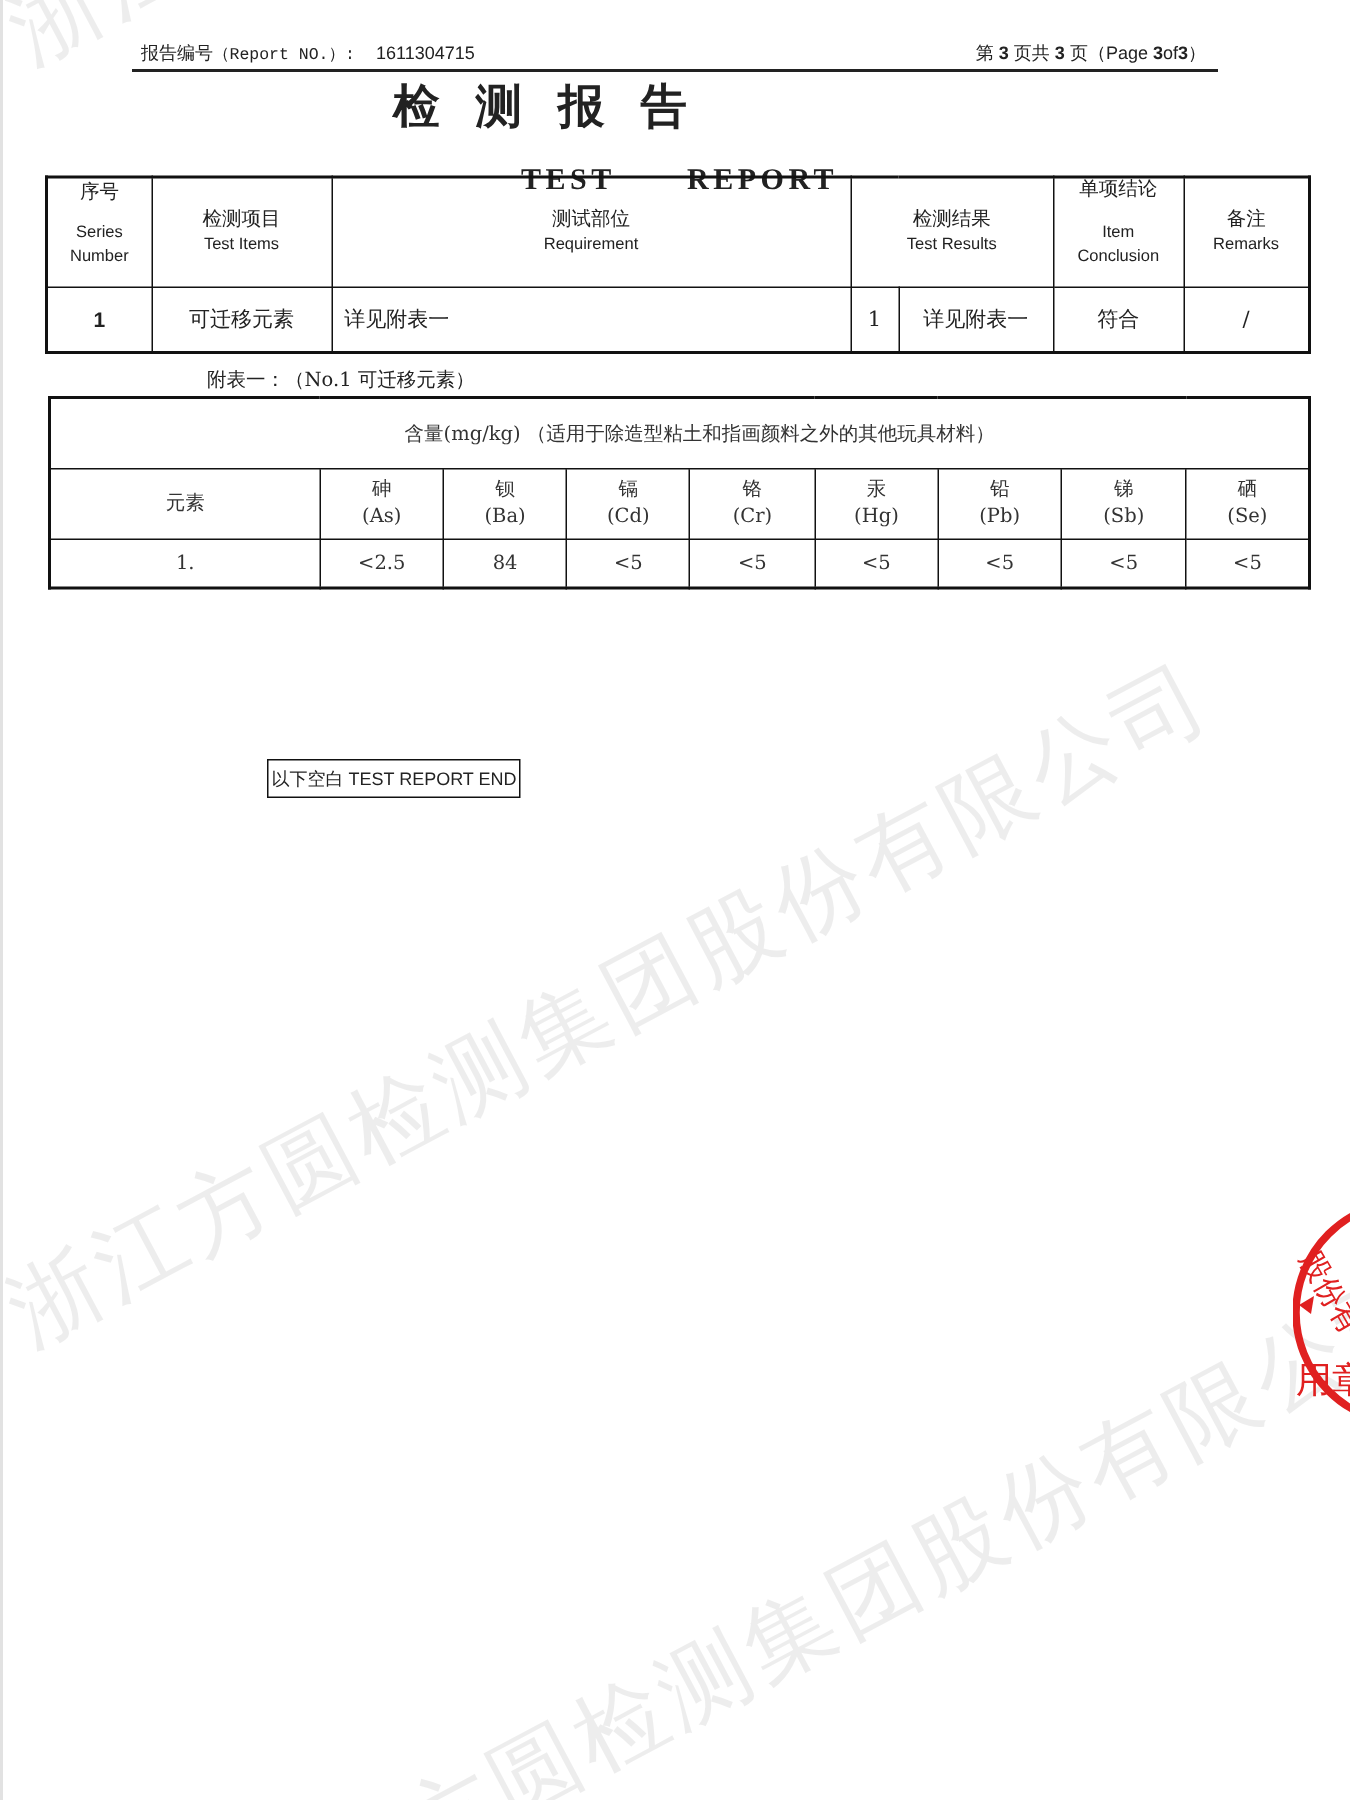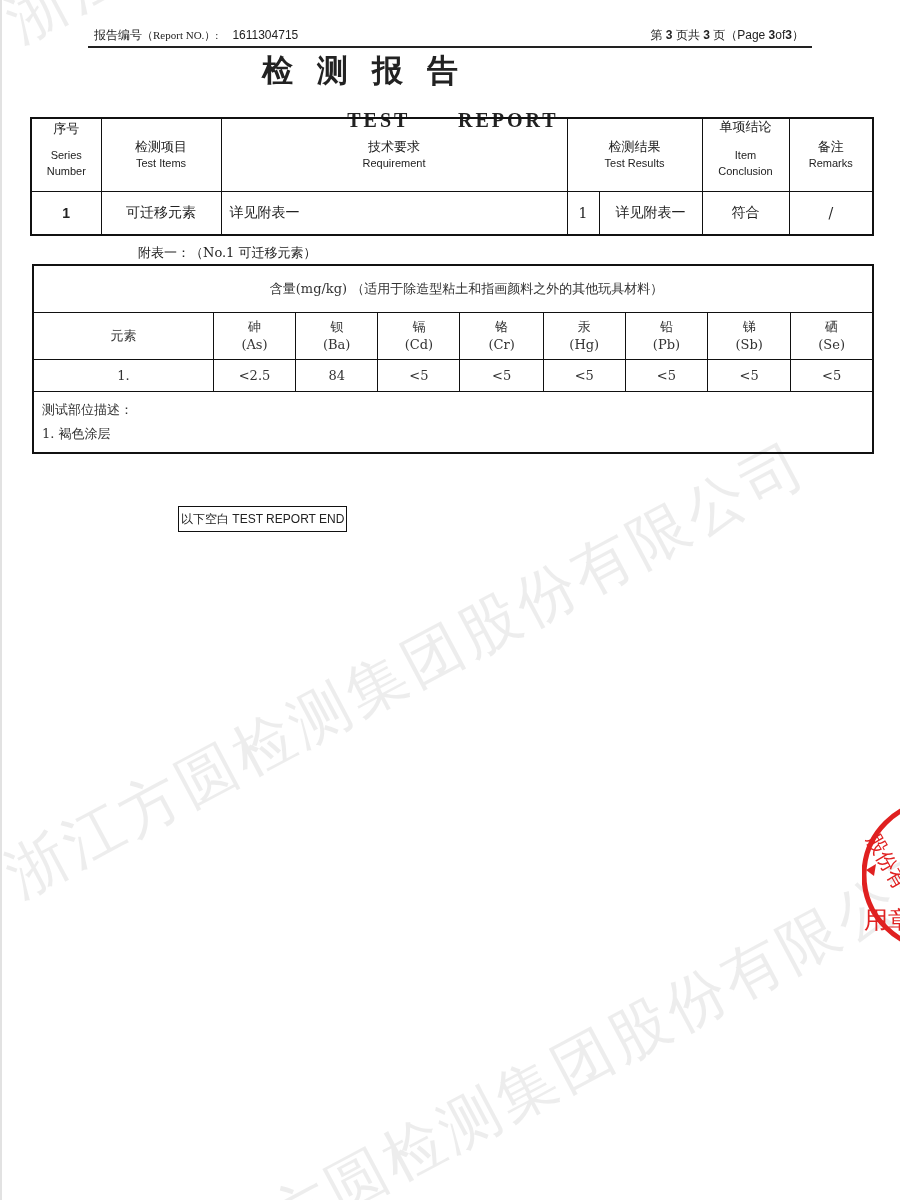--- a/index.html
+++ b/index.html
@@ -11,21 +11,21 @@
     .left-edge { position: absolute; left: 0; top: 0; width: 2px; height: 1200px; background: #e2e2e2; }
 
     
     .wm { position: absolute; color: rgba(0,0,0,0.07); font-family: "DejaVu Serif", serif;
           font-size: 60px; white-space: nowrap; transform-origin: left bottom; pointer-events: none; letter-spacing: 4px; }
 
     
     .hdr { position: absolute; left: 88px; top: 24px; width: 724px; height: 22px;
            border-bottom: 2px solid #222; font-size: 12px; font-family: "Liberation Sans", sans-serif; }
     .hdr .l { position: absolute; left: 6px; top: 3px; }
-    .hdr .l .rn { font-family: Liberation Serif, serif; font-size: 11px; margin-top: 13px; }
+    .hdr .l .rn { font-family: Liberation Mono, monospace; font-size: 11px; margin-top: 13px; }
     .hdr .l .num { margin-left: 14px; }
     .hdr .r { position: absolute; right: 8px; top: 3px; }
     .hdr b { font-weight: bold; }
 
     .title-cn { position: absolute; left: 0; width: 726px; top: 50px; text-align: center;
                 font-size: 31px; font-weight: bold; letter-spacing: 24px; font-family: "DejaVu Sans", sans-serif; padding-left: 18px; box-sizing: border-box; }
     .title-en { position: absolute; left: 0; width: 900px; top: 109px; text-align: center;
                 font-size: 20px; font-weight: bold; letter-spacing: 3px; font-family: "Liberation Serif", serif; word-spacing: 40px; padding-left: 6px; box-sizing: border-box; }
 
     
@@ -93,21 +93,21 @@
       <col style="width:346px">
     <col style="width:32px">
       <col style="width:103px">
       <col style="width:87px">
       <col style="width:84px">
   </colgroup>
   <tbody>
       <tr class="hd">
     <td><span>序号</span><span class="en" style="width:50px;margin:10px auto;">Series Number</span></td>
     <td><span>检测项目</span><span class="en">Test Items</span></td>
-    <td><span>技术要求</span><span class="en">Requirement</span></td>
+    <td><span>测试部位</span><span class="en">Requirement</span></td>
     <td colspan="2"><span>检测结果</span><span class="en">Test Results</span></td>
     <td><span>单项结论</span><span class="en" style="width:70px;margin:12px auto;">Item Conclusion</span></td>
     <td><span>备注</span><span class="en">Remarks</span></td>
   </tr>
   <tr class="row1">
     <td class="bold-num">1</td>
     <td>可迁移元素</td>
     <td class="req">详见附表一</td>
     <td>1</td>
     <td>详见附表一</td>
@@ -150,26 +150,20 @@
     <td>1.</td>
     <td>&lt;2.5</td>
     <td>84</td>
     <td>&lt;5</td>
     <td>&lt;5</td>
     <td>&lt;5</td>
     <td>&lt;5</td>
     <td>&lt;5</td>
     <td>&lt;5</td>
   </tr>
-  <tr class="desc">
-    <td colspan="9">
-      <div>测试部位描述：</div>
-      <div>1. 褐色涂层</div>
-    </td>
-  </tr>
 </tbody>
   </table>
 
 <div class="end-box">
   <span class="cn">以下空白</span><span> TEST REPORT END</span>
 </div>
 
 <div class="stamp">
   <svg width="140" height="170" viewBox="0 0 140 170">
     <circle cx="76" cy="85" r="74" fill="none" stroke="#e02020" stroke-width="5"></circle>

